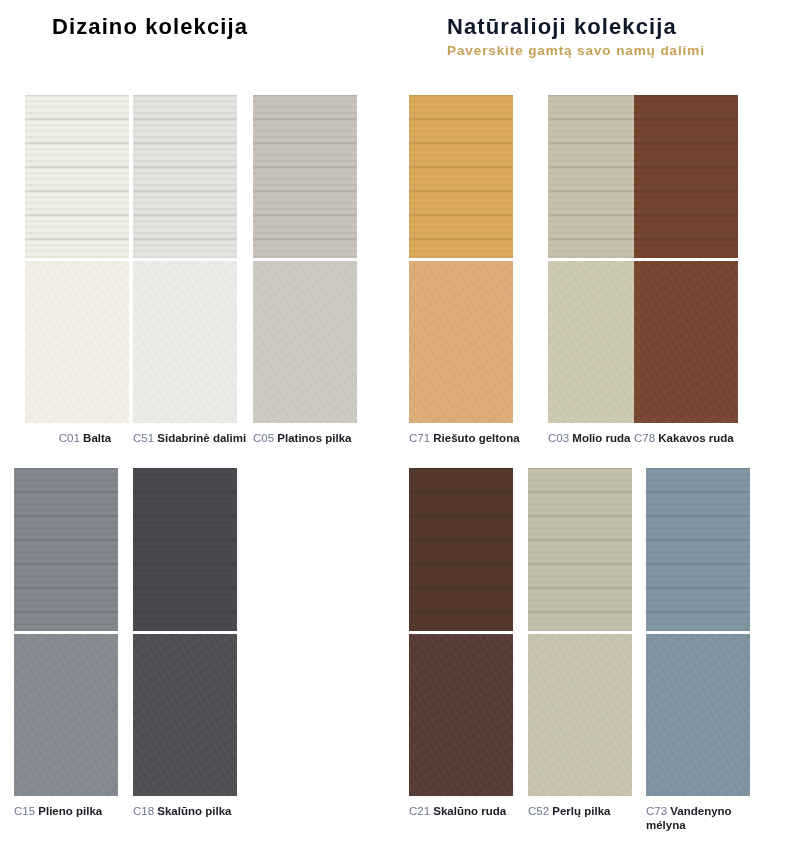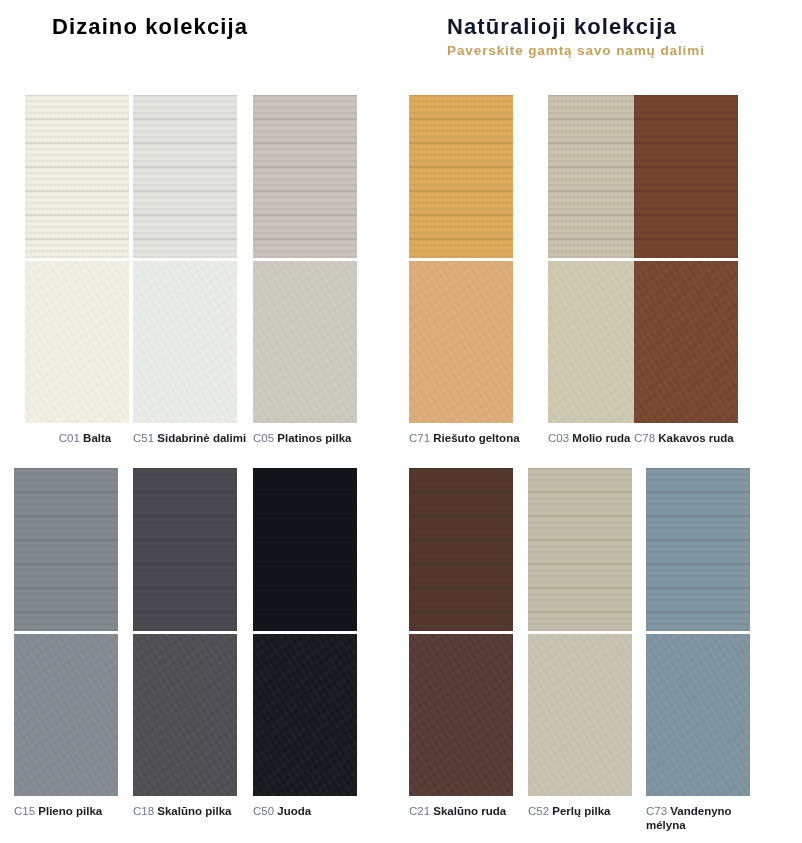--- a/index.html
+++ b/index.html
@@ -176,31 +176,20 @@
         <div class="swatch">
           <div class="panel top" style="background: rgb(75, 75, 81);">
             <div class="rib"></div>
           </div>
           <div class="panel bottom" style="background: rgb(77, 77, 82);">
             <div class="grain"></div>
           </div>
         </div>
         <div class="label"><span class="code" style="color: rgb(111, 119, 145);">C18 </span><span class="name" style="color: rgb(28, 28, 36);">Skalūno pilka</span></div>
       </div>
-      <div class="cell" style="left: 253px; top: 468px;">
-        <div class="swatch">
-          <div class="panel top" style="background: rgb(20, 21, 26);">
-            <div class="rib"></div>
-          </div>
-          <div class="panel bottom" style="background: rgb(22, 23, 28);">
-            <div class="grain"></div>
-          </div>
-        </div>
-        <div class="label"><span class="code" style="color: rgb(111, 119, 145);">C50 </span><span class="name" style="color: rgb(28, 28, 36);">Juoda</span></div>
-      </div>
       <div class="cell" style="left: 409px; top: 468px;">
         <div class="swatch">
           <div class="panel top" style="background: rgb(85, 57, 47);">
             <div class="rib"></div>
           </div>
           <div class="panel bottom" style="background: rgb(86, 58, 51);">
             <div class="grain"></div>
           </div>
         </div>
         <div class="label"><span class="code" style="color: rgb(111, 119, 145);">C21 </span><span class="name" style="color: rgb(28, 28, 36);">Skalūno ruda</span></div>

